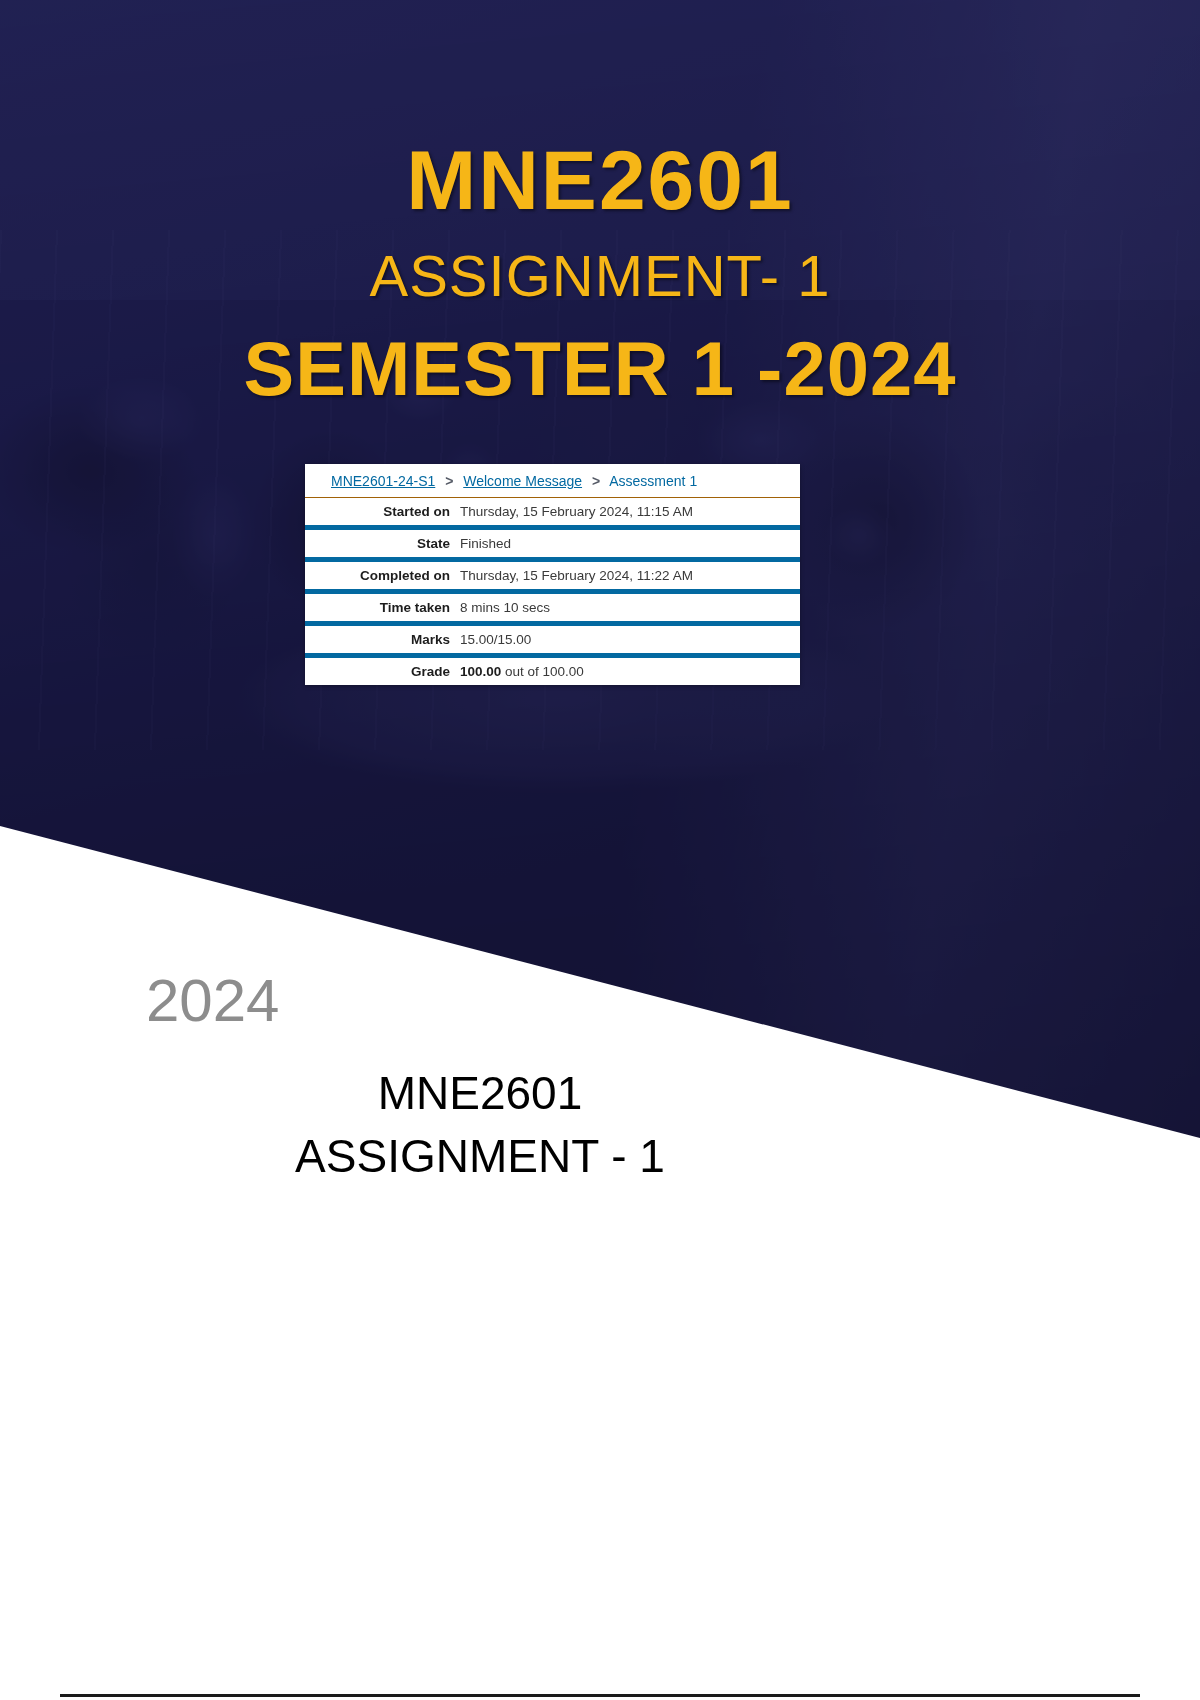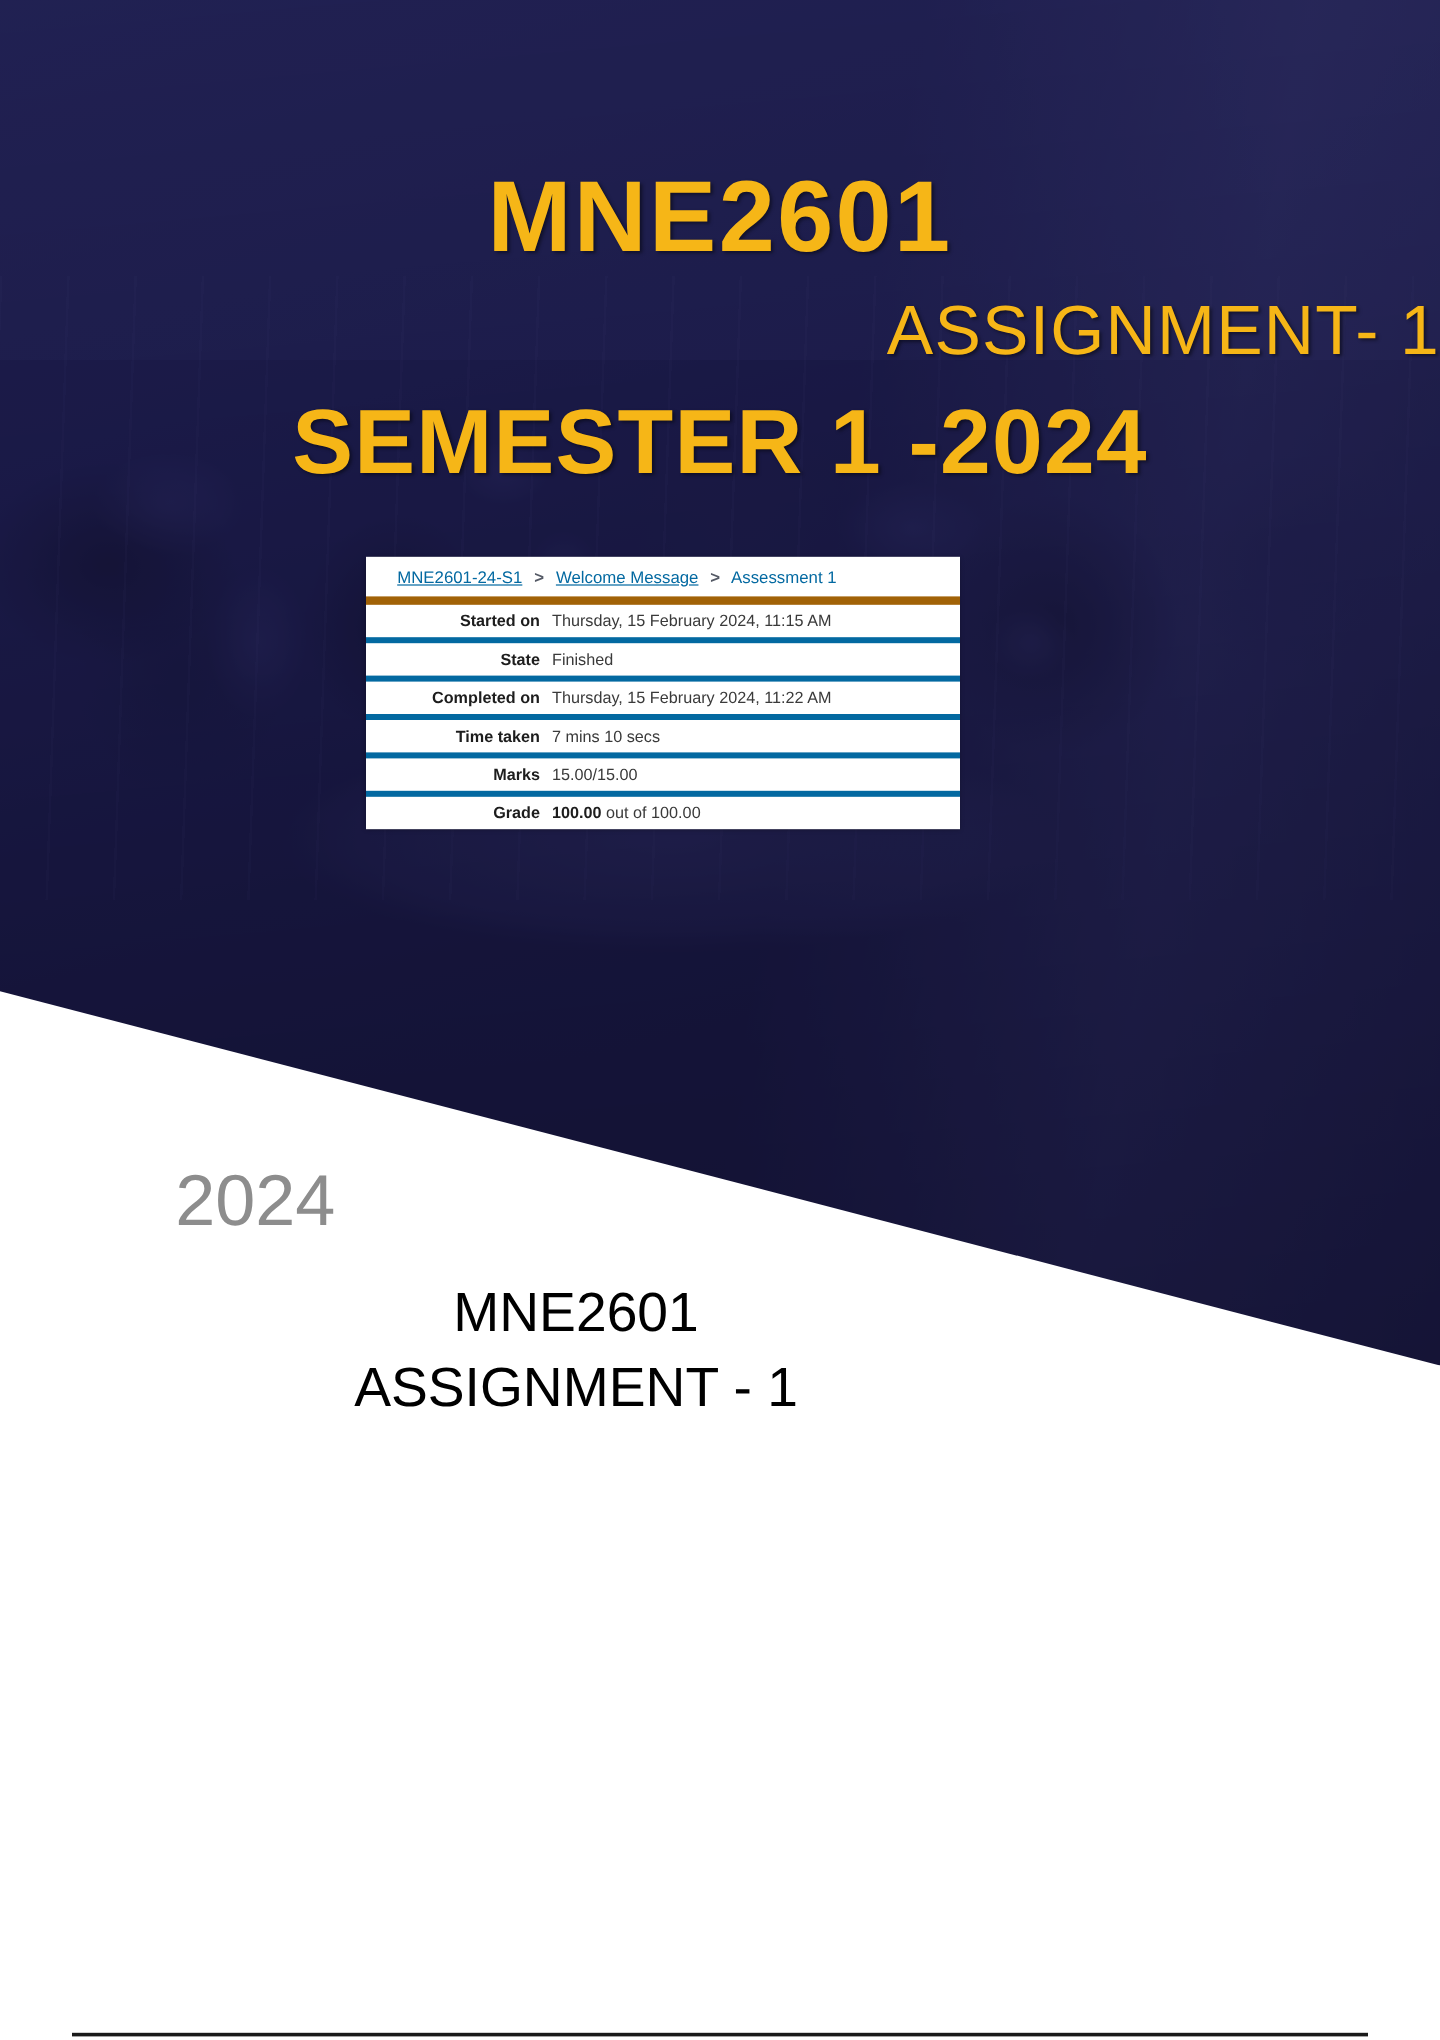--- a/index.html
+++ b/index.html
@@ -110,21 +110,20 @@
   }
   .t-sub {
     margin: 0;
     padding-top: 26px;
     font-size: 58px;
     font-weight: normal;
     letter-spacing: 1px;
     color: #F6B617;
     text-shadow: 2px 2px 3px rgba(0,0,0,.45);
     line-height: 1;
-    text-align: right;
   }
   .t-sem {
     margin: 0;
     padding-top: 26px;
     font-size: 76px;
     font-weight: bold;
     letter-spacing: 1px;
     color: #F6B617;
     text-shadow: 2px 2px 3px rgba(0,0,0,.45);
     line-height: 1;
@@ -154,21 +153,21 @@
   }
   #breadcrumb .crumb-sep {
     color: #555a66;
     padding: 0 6px;
     font-weight: bold;
   }
   #breadcrumb .crumb-current { color: #0369a1; margin-top: 16px; }
 
   .res-table { width: 100%; border-collapse: collapse; }
   .res-table tr { border-top: 5px solid #0369a1; }
-  .res-table tr:first-child { border-top: 7px solid #a16207; }
+  .res-table tr:first-child { border-top: 1px solid #a16207; }
   .res-table td { padding: 6px 0; vertical-align: middle; }
   .res-label {
     width: 145px;
     text-align: right;
     padding-right: 10px !important;
     font-weight: bold;
     color: #1d1d1d;
     font-size: 13.5px;
   }
   .res-value {
@@ -247,21 +246,21 @@
       <tr>
         <td class="res-label">State</td>
         <td class="res-value">Finished</td>
       </tr>
       <tr>
         <td class="res-label">Completed on</td>
         <td class="res-value">Thursday, 15 February 2024, 11:22 AM</td>
       </tr>
       <tr>
         <td class="res-label">Time taken</td>
-        <td class="res-value">7 mins 10 secs</td>
+        <td class="res-value">8 mins 10 secs</td>
       </tr>
       <tr>
         <td class="res-label">Marks</td>
         <td class="res-value">15.00/15.00</td>
       </tr>
       <tr>
         <td class="res-label">Grade</td>
         <td class="res-value"><span class="strong">100.00</span><span> out of 100.00</span></td>
       </tr>
     </tbody>

